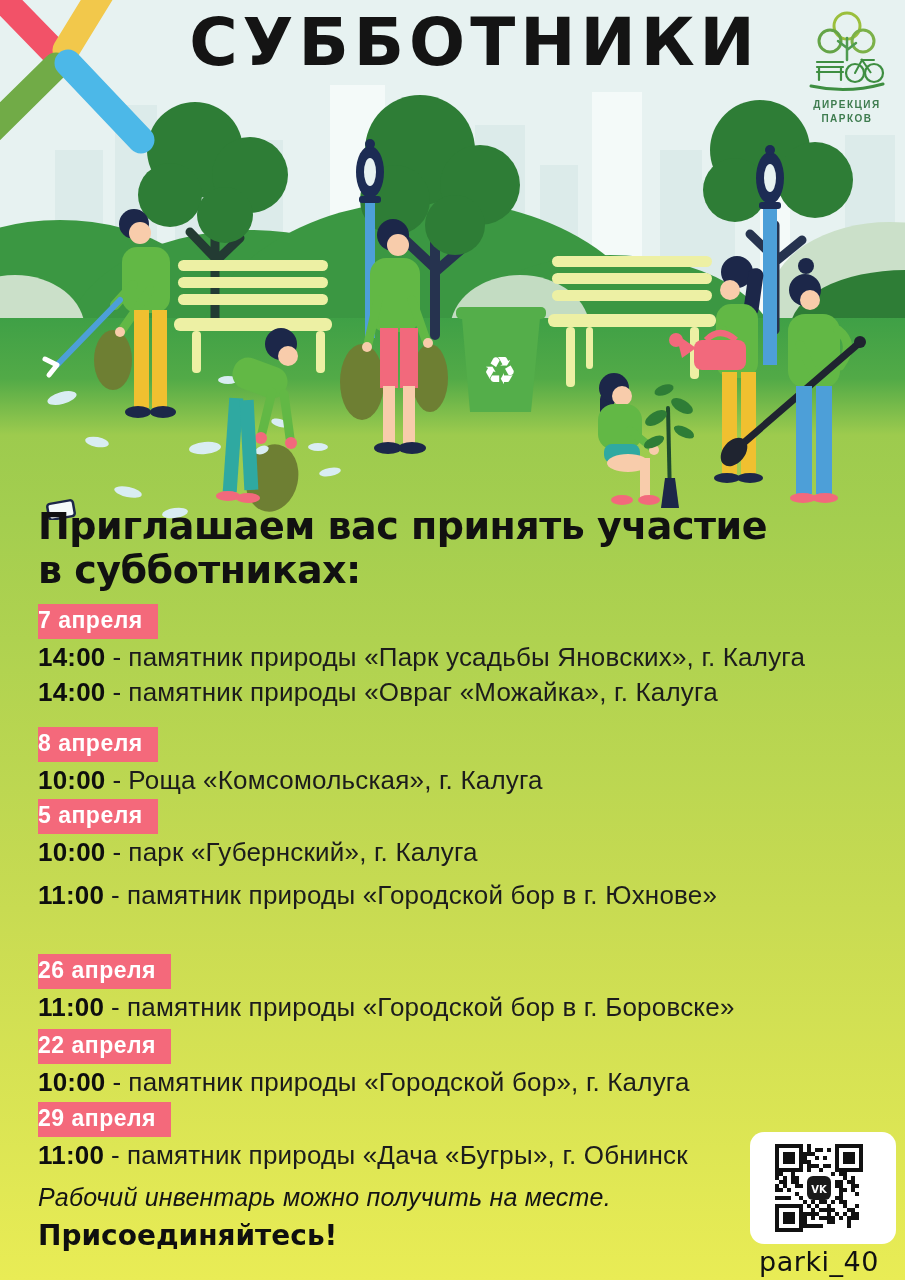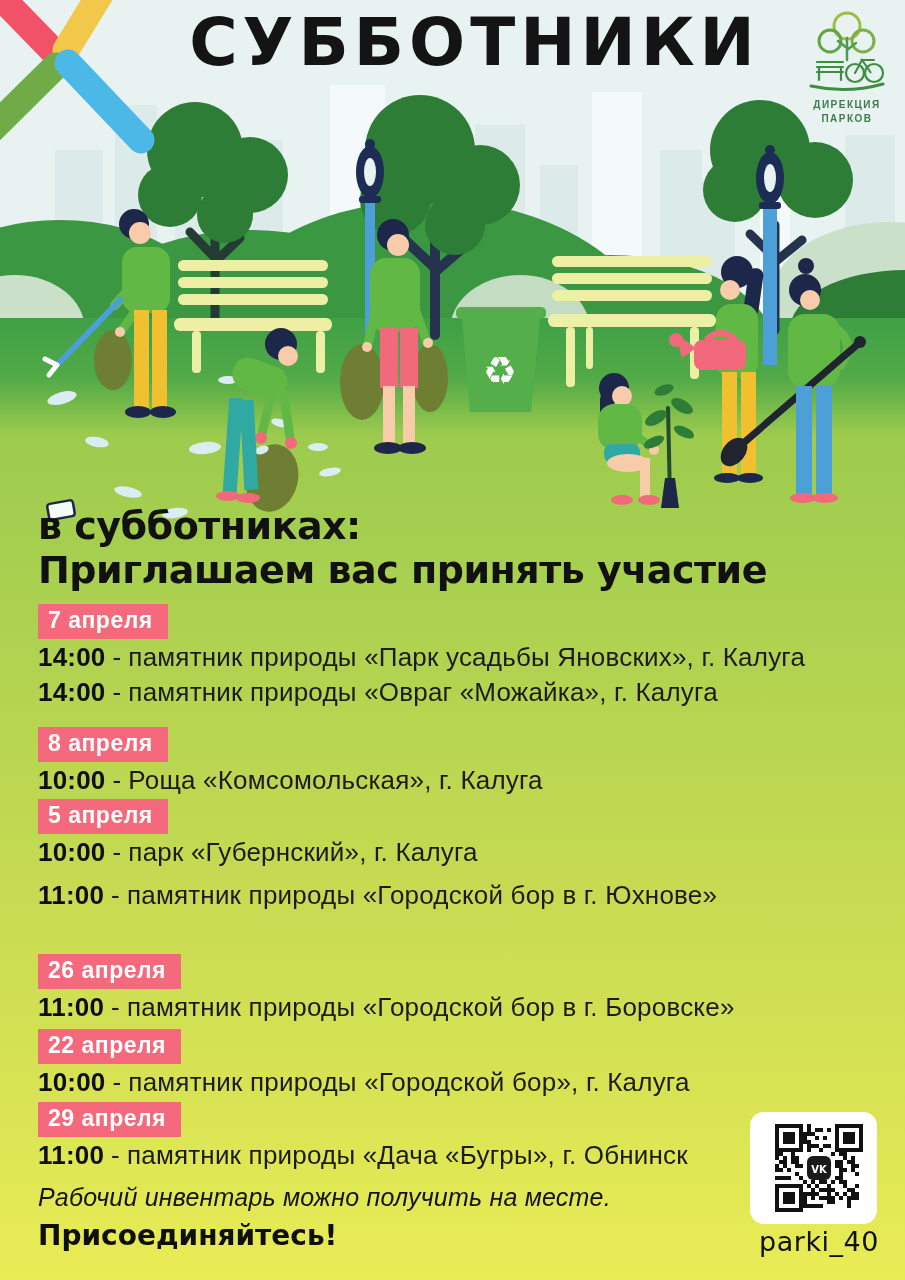--- a/index.html
+++ b/index.html
@@ -25,30 +25,30 @@
   .content { position:absolute; left:38px; right:20px; top:0; z-index:2; }
   .heading {
     position:absolute; top:504px; left:0; width:840px;
     font-family:"DejaVu Sans", sans-serif; font-weight:bold; color:#111;
     font-size:38px; line-height:1.16; letter-spacing:-0.5px;
   }
   .group { position:absolute; left:0; width:840px; }
   .badge {
     display:inline-block; background:#F4697B; color:#fff;
     font-size:23px; font-weight:bold; letter-spacing:0.5px;
-    padding:4px 15px 7px 10px; line-height:1.05;
+    padding:4px 15px 7px 0; line-height:1.05;
   }
   .event { margin-top:3px; font-size:26px; color:#1c1c1c; line-height:1.22; letter-spacing:0.2px; }
   .event .time { font-weight:bold; color:#0e0e0e; }
   .event .sep { margin:0 7px; }
   .footer-note { position:absolute; left:38px; top:1183px; z-index:2; }
   .note { font-style:italic; font-size:25px; color:#141414; letter-spacing:0.2px;text-align:right; }
   .cta { margin-top:7px; font-family:"DejaVu Sans", sans-serif; font-weight:bold; font-size:28px; color:#0f0f0f; }
   .qr-block { position:absolute; left:750px; top:1112px; width:138px; z-index:2; text-align:center; }
-  .qr-card { width:127px; height:112px; background:#fff; border-radius:14px; position:relative; }
+  .qr-card { width:146px; height:112px; background:#fff; border-radius:14px; position:relative;margin-top:20px; }
   .qr-card svg { position:absolute; left:25px; top:12px; }
   .qr-label { margin-top:2px; font-family:"DejaVu Sans", sans-serif; font-weight:normal; font-size:27px; color:#111; letter-spacing:0.5px; }
 </style>
 </head>
 <body>
 
 <div class="poster">
 
   <svg class="illustration" width="905" height="520" viewBox="0 0 905 520">
     <defs>
@@ -289,22 +289,22 @@
       <circle cx="69" cy="63" r="9" stroke="#3E8E41" stroke-width="2.2" fill="none"></circle>
       <path d="M50,63 L57,50 L66,63 L57,50 L69,50 M57,50 L50,63" stroke="#3E8E41" stroke-width="2" fill="none" stroke-linecap="round"></path>
       <path d="M6,76 Q42,84 78,74" stroke="#3E8E41" stroke-width="3" fill="none" stroke-linecap="round"></path>
     </svg>
     <div class="logo-text">ДИРЕКЦИЯ</div>
     <div class="logo-text">ПАРКОВ</div>
   </div>
 
   <div class="content">
     <div class="heading">
+      <div>Приглашаем вас принять участие</div>
       <div>в субботниках:</div>
-      <div>Приглашаем вас принять участие</div>
     </div>
 
     <div class="group" style="top:604px">
       <span class="badge">7 апреля</span>
       <div class="event"><span class="time">14:00</span><span class="sep">-</span><span class="place">памятник природы «Парк усадьбы Яновских», г. Калуга</span></div>
       <div class="event"><span class="time">14:00</span><span class="sep">-</span><span class="place">памятник природы «Овраг «Можайка», г. Калуга</span></div>
     </div>
 
     <div class="group" style="top:727px">
       <span class="badge">8 апреля</span>

